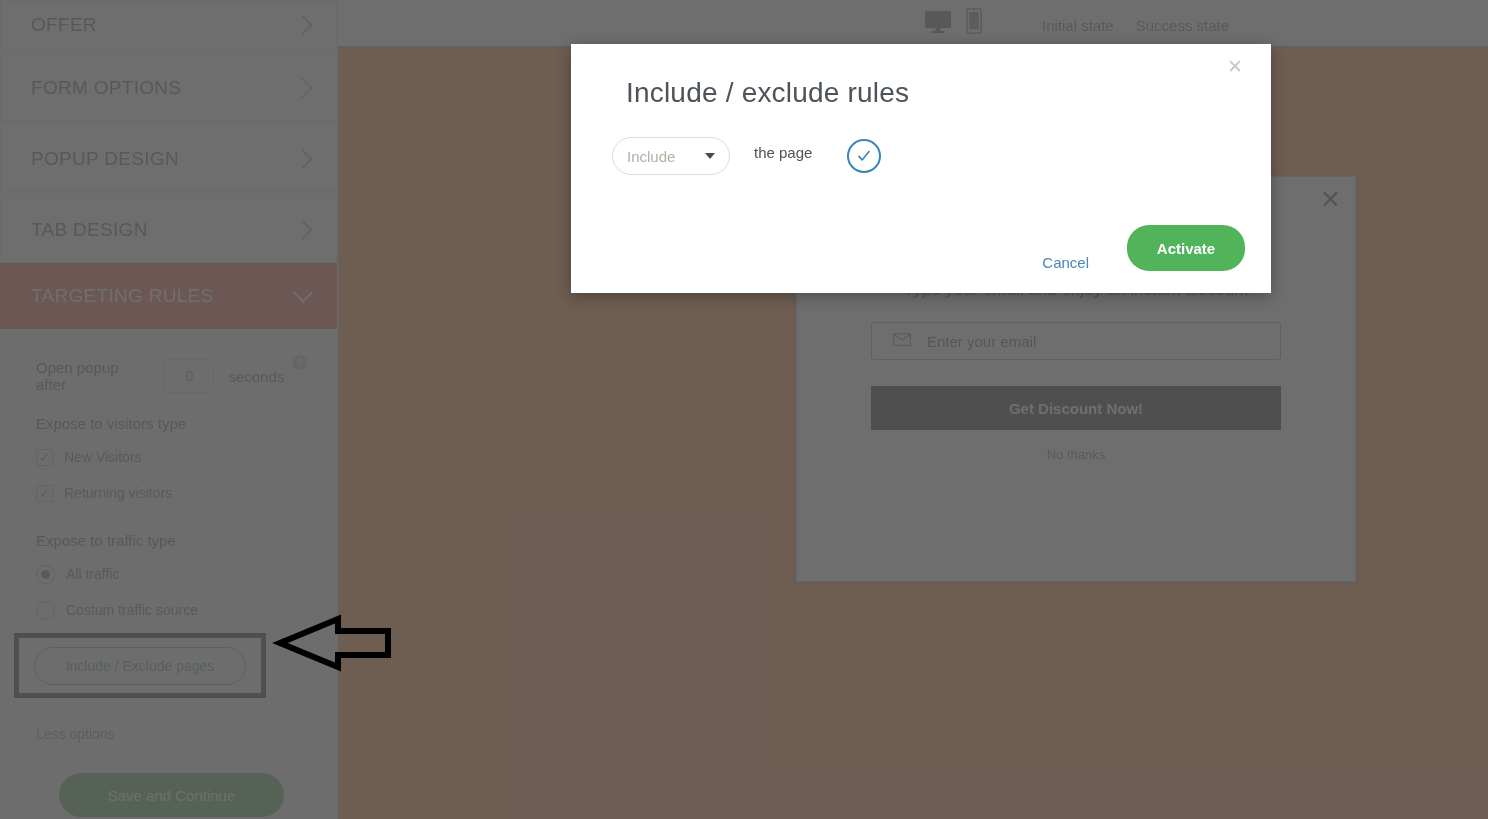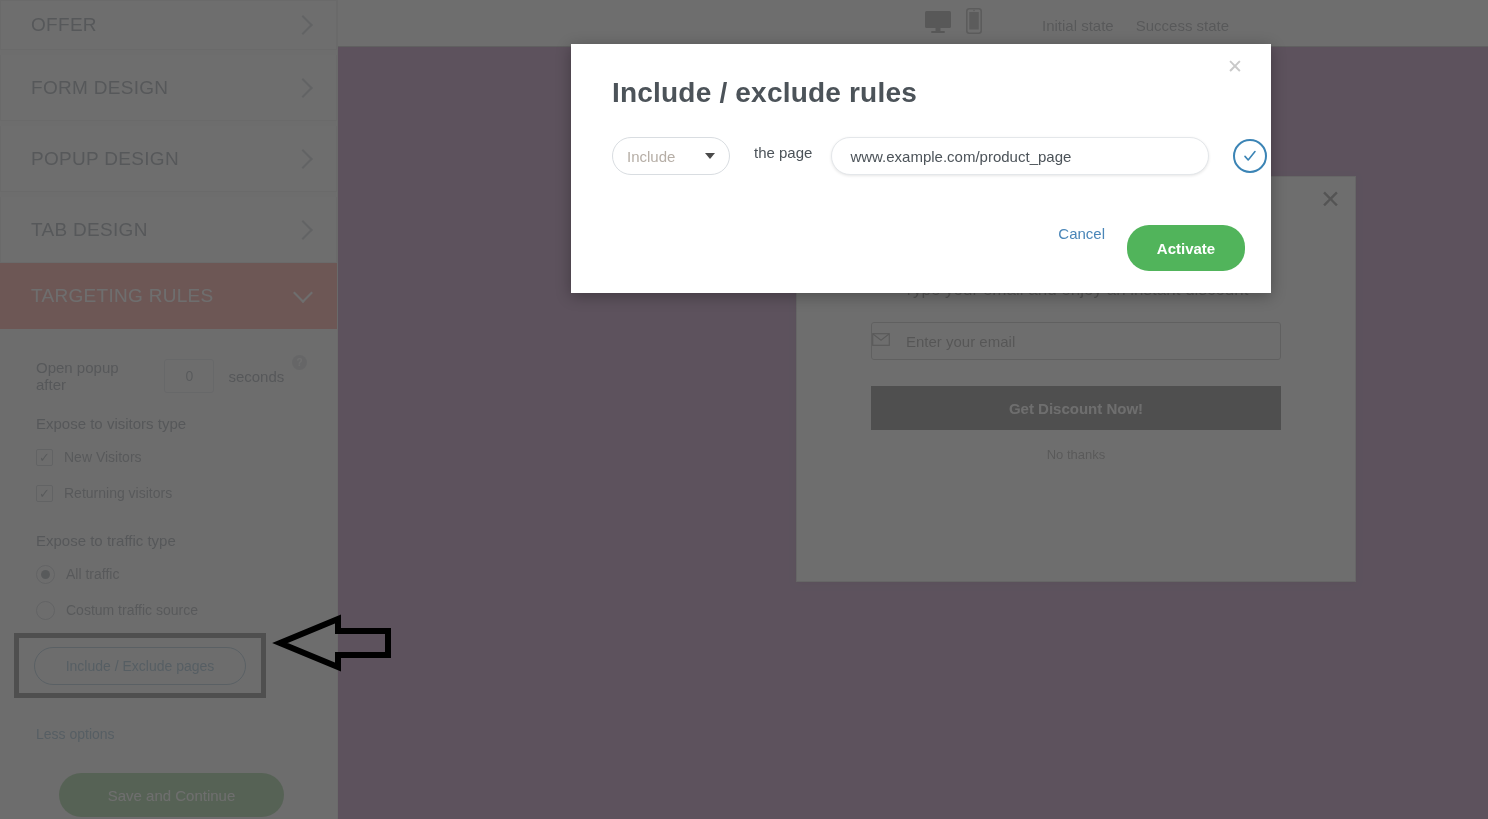--- a/index.html
+++ b/index.html
@@ -7,21 +7,21 @@
     margin: 0; padding: 0;
     width: 1488px; height: 819px;
     overflow: hidden;
     font-family: "Liberation Sans", sans-serif;
     background: #ffffff;
   }
 
   
   #app-root {
     position: absolute; inset: 0;
-    background: #701a75;
+    background: #f97316;
   }
 
   
   #dim-overlay {
     position: absolute; inset: 0;
     background: rgba(90,90,90,0.88);
     z-index: 50;
   }
 
   
@@ -210,21 +210,21 @@
     margin: 14px 0 0 0;
     text-align: center;
     font-size: 17px; color: #2d2d2d;
   }
   .pp-field {
     margin: 22px auto 0 auto;
     width: 410px; height: 38px;
     border: 1px solid #8d8d8d;
     border-radius: 3px;
     display: flex; align-items: center;
-    padding-left: 0; gap: 16px;
+    padding-left: 21px; gap: 16px;
     background: #ffffff;
   }
   .pp-field .ph { font-size: 15px; color: #3d3d3d; }
   #pp-cta {
     margin: 26px auto 0 auto;
     width: 410px; height: 44px;
     background: #000000;
     color: #ffffff;
     font-size: 15px; font-weight: 600;
     border: none; cursor: pointer;
@@ -246,22 +246,22 @@
     background: #ffffff;
     z-index: 100;
     box-shadow: 0 3px 14px rgba(0,0,0,.30);
   }
   #modal-close {
     position: absolute; right: 28px; top: 13px;
     font-size: 19px; color: #c9c9c9; line-height: 1;
     cursor: pointer;
   }
   #modal-title {
-    margin: 0; padding: 33px 0 0 41px;
-    font-size: 28px; font-weight: 700;
+    margin: 0; padding: 33px 0 0 55px;
+    font-size: 28px; font-weight: 400;
     color: #4c5359;
     letter-spacing: .2px;
   }
   #rule-row {
     display: flex; align-items: center;
     padding: 28px 0 0 41px; gap: 8px;
   }
   #rule-select {
     width: 118px; height: 38px;
     border: 1px solid #d9dde1;
@@ -299,21 +299,21 @@
     margin-left: 16px;
     width: 34px; height: 34px;
     border-radius: 50%;
     border: 2px solid #3b84b5;
     display: flex; align-items: center; justify-content: center;
     background: #ffffff; cursor: pointer;
     color: #3b84b5; font-size: 15px;
   }
   #modal-actions {
     position: absolute; right: 26px; bottom: 22px;
-    display: flex; align-items: flex-start; gap: 8px;
+    display: flex; align-items: flex-end; gap: 24px;
   }
   #cancel-link {
     font-size: 15px; color: #4a86b8;
     cursor: pointer; padding: 0 14px;
   }
   #activate-btn {
     width: 118px; height: 46px;
     border: none; border-radius: 22px;
     background: #51b45b;
     color: #ffffff;
@@ -329,21 +329,21 @@
 
   <div id="sidebar">
 
     <div class="accordion-item" id="acc-offer">
       <span class="acc-label">OFFER</span>
       <span class="chev"></span>
     </div>
     <div class="acc-gap"></div>
 
     <div class="accordion-item">
-      <span class="acc-label">FORM DESIGN</span>
+      <span class="acc-label">FORM OPTIONS</span>
       <span class="chev"></span>
     </div>
     <div class="acc-gap"></div>
 
     <div class="accordion-item">
       <span class="acc-label">POPUP DESIGN</span>
       <span class="chev"></span>
     </div>
     <div class="acc-gap"></div>
 
@@ -450,21 +450,20 @@
   <div id="modal">
     <span id="modal-close">✕</span>
     <h1 id="modal-title">Include / exclude rules</h1>
 
     <div id="rule-row">
       <div id="rule-select">
         <span class="sel-val">Include</span>
         <span class="caret-down"></span>
       </div>
       <span id="rule-mid">the page</span>
-      <input id="page-url-input" type="text" value="www.example.com/product_page" style="">
       <span id="confirm-rule-btn">
         <svg width="16" height="16" viewBox="0 0 16 16">
           <path d="M3 8.4 L6.2 12 L13 3.6" fill="none" stroke="#3b84b5" stroke-width="1.6" stroke-linecap="round" stroke-linejoin="round"></path>
         </svg>
       </span>
     </div>
 
     <div id="modal-actions">
       <span id="cancel-link">Cancel</span>
       <button id="activate-btn">Activate</button>

